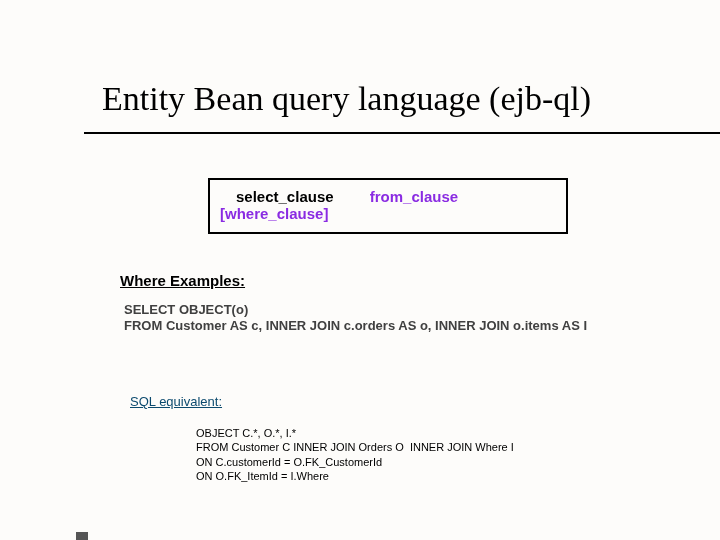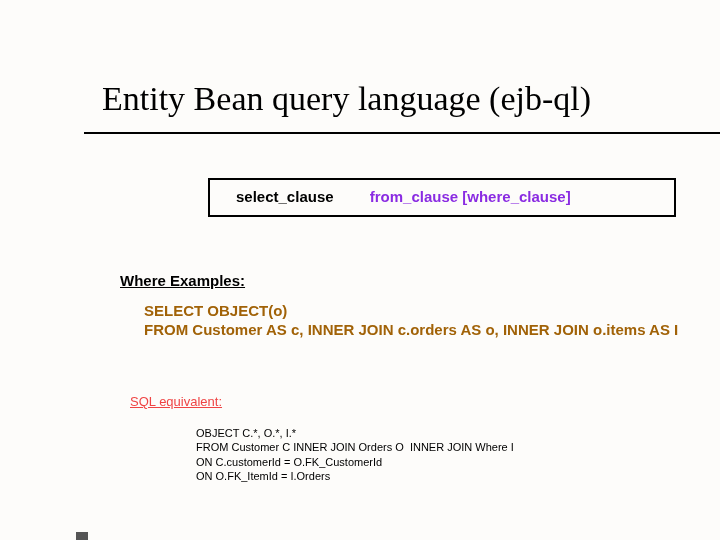--- a/index.html
+++ b/index.html
@@ -25,55 +25,55 @@
     top: 84px;
     left: 36px;
     width: 648px;
     height: 2px;
     background: #000;
   }
   .syntax-box {
     position: absolute;
     top: 130px;
     left: 160px;
-    width: 468px;
+    width: 360px;
     border: 2px solid #000;
     padding: 8px 10px 10px 10px;
     font-family: Arial, Helvetica, sans-serif;
     font-size: 15px;
     font-weight: bold;
   }
   .syntax-black { color: #000; display: inline; }
   .syntax-purple { color: #8a2be2; display: inline; }
   .where-hdr {
     position: absolute;
     top: 224px;
     left: 72px;
     font-size: 15px;
     font-weight: bold;
     text-decoration: underline;
     color: #000;
   }
   .ejbql {
     position: absolute;
     top: 254px;
-    left: 80px;
-    font-size: 15px;
+    left: 60px;
+    font-size: 13px;
     font-weight: bold;
-    color: #a16207;
+    color: #404040;
     line-height: 1.25;
     white-space: pre;
   }
   .sql-hdr {
     position: absolute;
     top: 346px;
     left: 82px;
     font-size: 13px;
     text-decoration: underline;
-    color: #ef4444;
+    color: #0c4a6e;
   }
   .sql-body {
     position: absolute;
     top: 378px;
     left: 132px;
     font-size: 11px;
     color: #000;
     line-height: 1.3;
     white-space: pre;
   }
@@ -99,15 +99,15 @@
 <div class="where-hdr">Where Examples:</div>
 
 <div class="ejbql"><span>SELECT OBJECT(o)</span>
 <span>FROM Customer AS c, INNER JOIN c.orders AS o, INNER JOIN o.items AS I</span></div>
 
 <div class="sql-hdr">SQL equivalent:</div>
 
 <div class="sql-body"><span>OBJECT C.*, O.*, I.*</span>
 <span>FROM Customer C INNER JOIN Orders O  INNER JOIN Where I</span>
 <span>ON C.customerId = O.FK_CustomerId</span>
-<span>ON O.FK_ItemId = I.Orders</span></div>
+<span>ON O.FK_ItemId = I.Where</span></div>
 
 <div class="corner"></div>
 
 </body></html>

